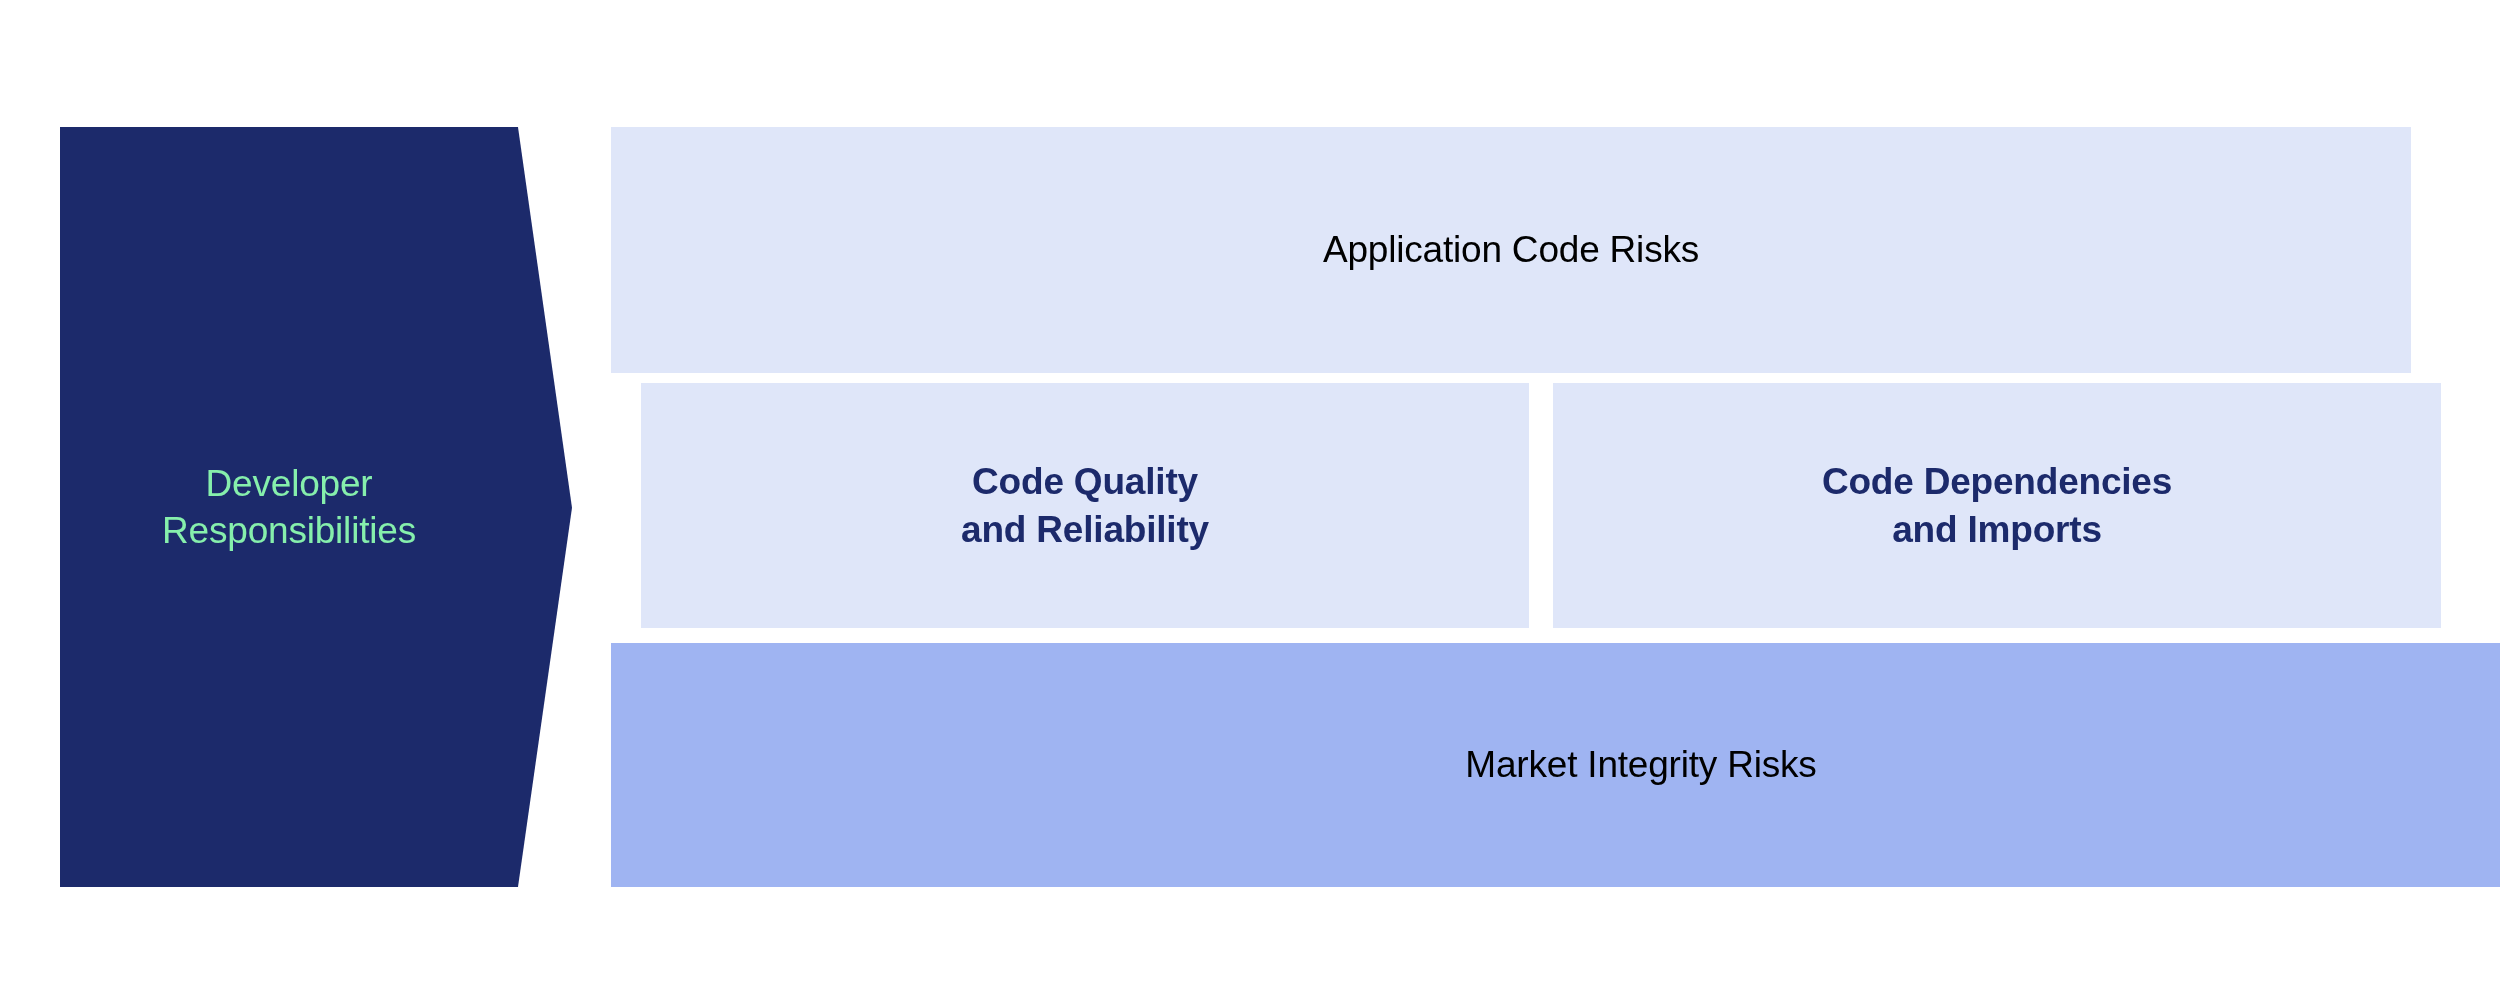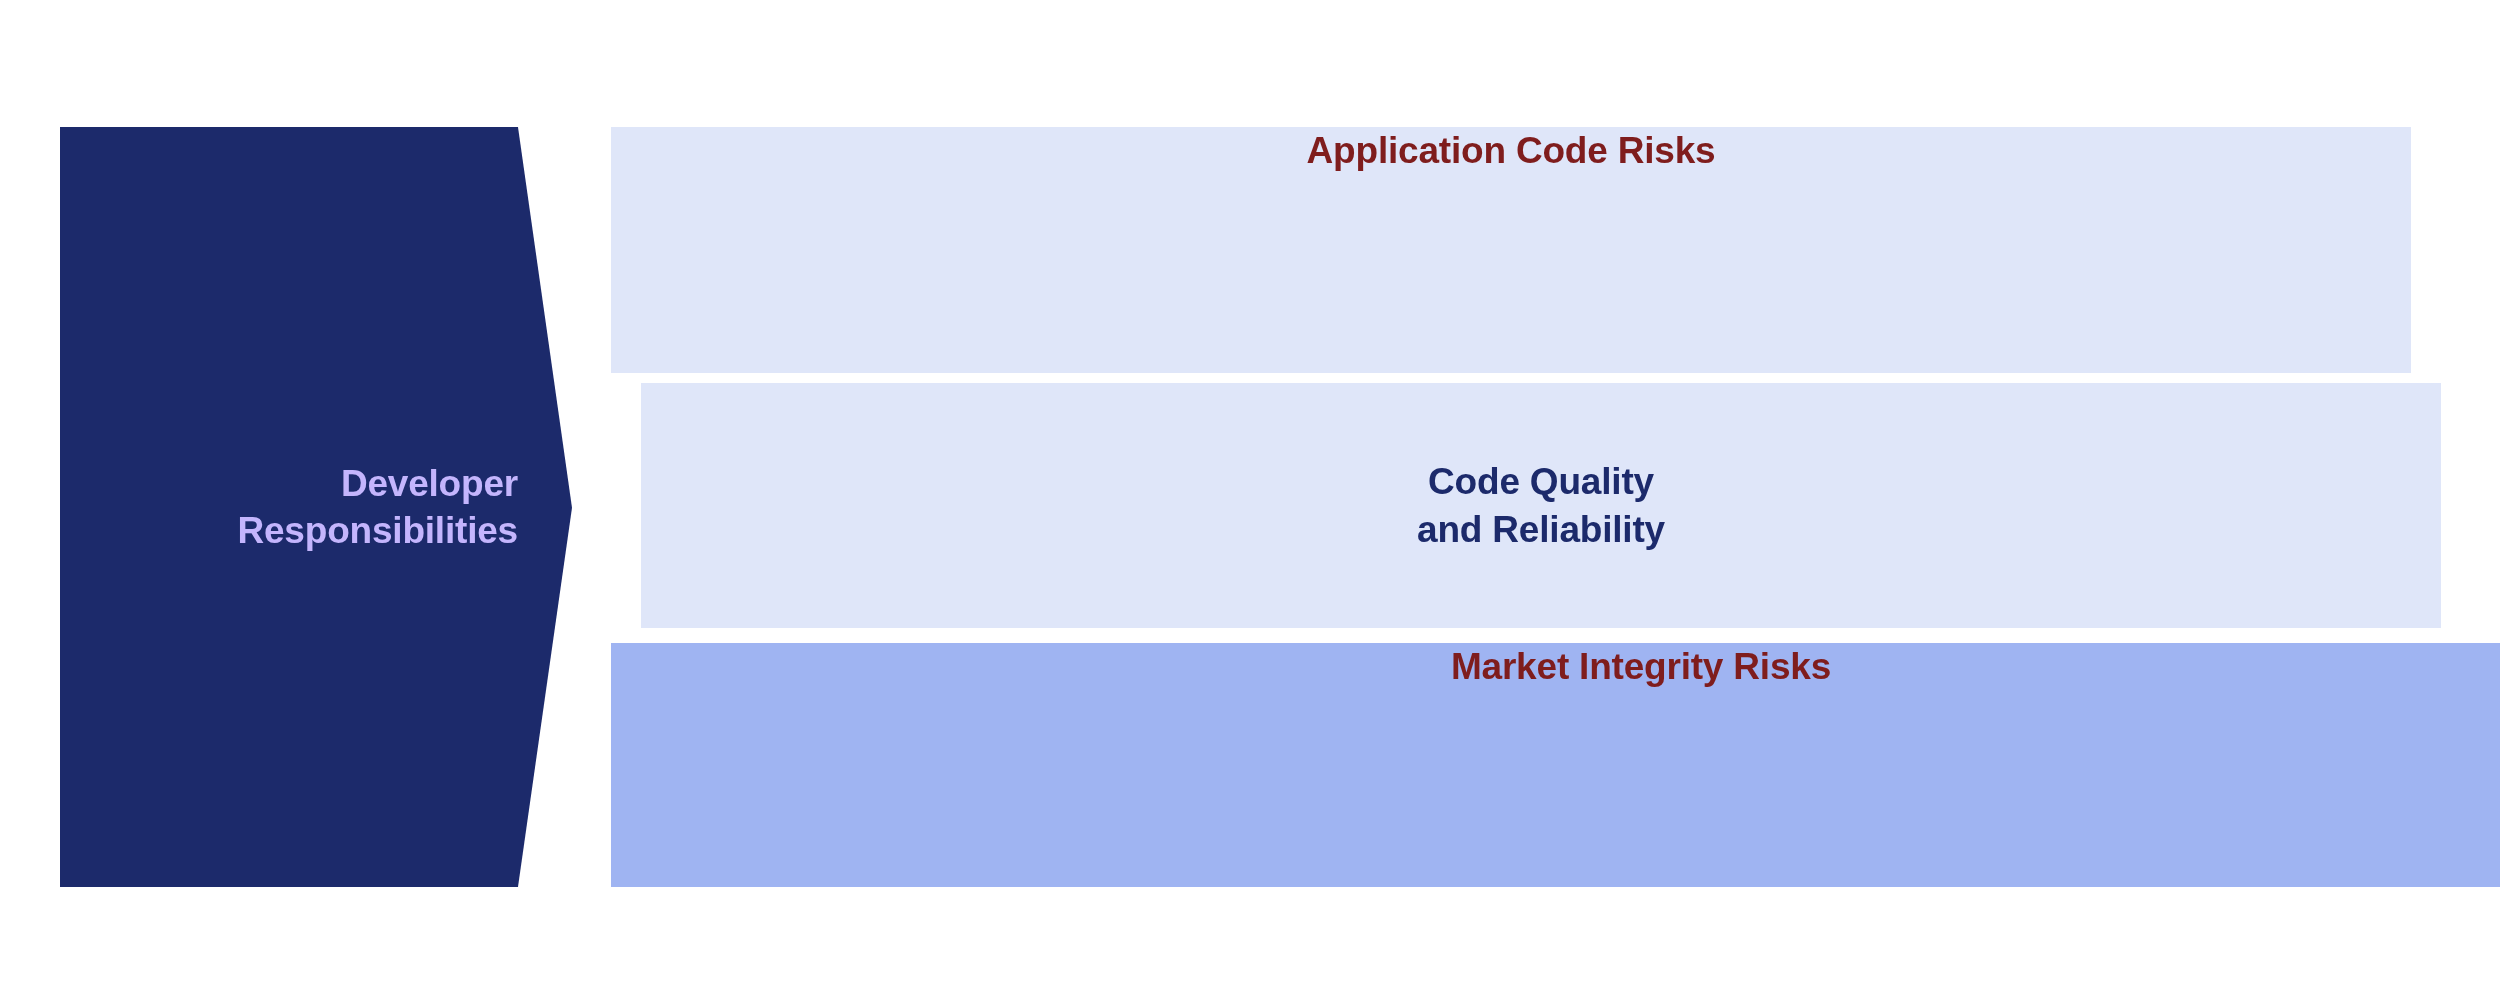--- a/index.html
+++ b/index.html
@@ -29,38 +29,38 @@
     background: #1c2a6b;
     -webkit-clip-path: polygon(0 0, 89.45% 0, 100% 50.1%, 89.45% 100%, 0 100%);
     clip-path: polygon(0 0, 89.45% 0, 100% 50.1%, 89.45% 100%, 0 100%);
     display: flex;
     align-items: center;
     justify-content: center;
   }
   .pointer-label {
     width: 458px;                
     margin-right: 54px;          
-    text-align: right;
-    color: #c4b5fd;
+    text-align: center;
+    color: #86efac;
     font-size: 37px;
-    font-weight: 700;
+    font-weight: 400;
     line-height: 1.28;
     letter-spacing: -0.2px;
     white-space: pre-line;
   }
 
   
   .band {
     position: absolute;
     display: flex;
-    align-items: flex-start;
+    align-items: center;
     justify-content: center;
     text-align: center;
-    color: #7f1d1d;
-    font-weight: 700;
+    color: #000000;
+    font-weight: 400;
     letter-spacing: -0.2px;
     line-height: 1.28;
     white-space: pre-line;
   }
 
   .band-top {
     left: 611px;
     top: 127px;
     width: 1800px;
     height: 246px;
@@ -114,19 +114,23 @@
 
   <div class="band band-top">
     <span>Application Code Risks</span>
   </div>
 
   <div class="mid-row">
     <div class="mid-cell">
       <span>Code Quality
 and Reliability</span>
     </div>
+    <div class="mid-cell">
+      <span>Code Dependencies
+and Imports</span>
+    </div>
   </div>
 
   <div class="band band-bottom">
     <span>Market Integrity Risks</span>
   </div>
 
 </div>
 
 </body></html>

